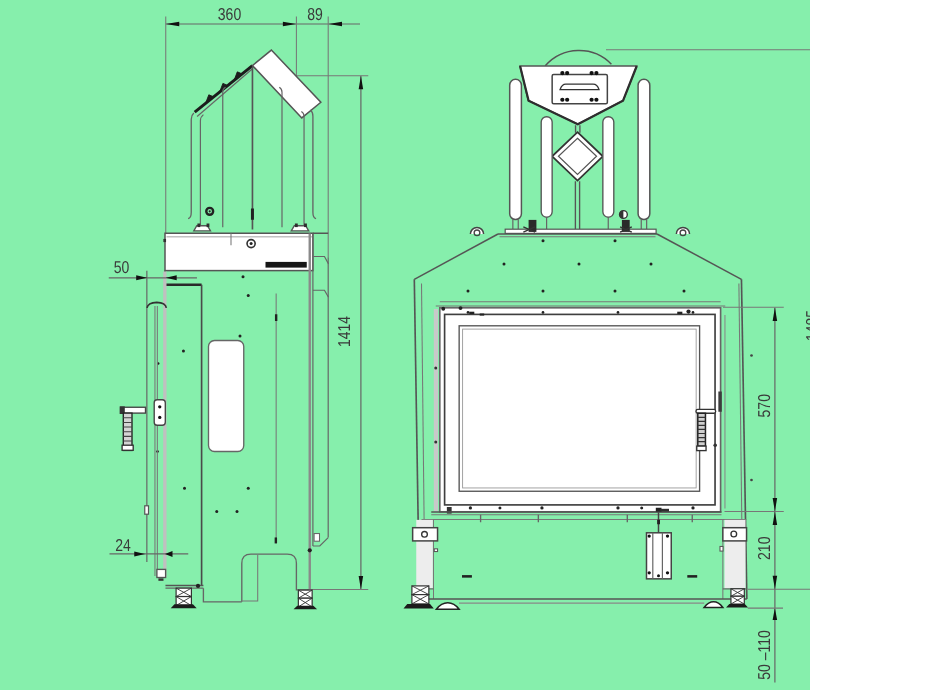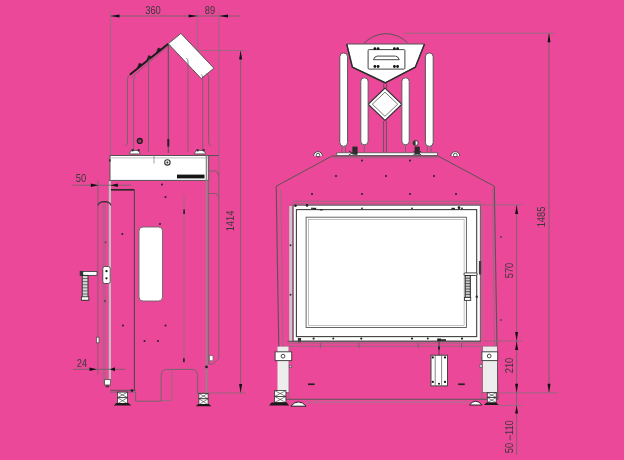--- a/index.html
+++ b/index.html
@@ -1,16 +1,16 @@
 <!DOCTYPE html>
 <html><head>
 <meta charset="utf-8">
 <style>
   html,body{margin:0;padding:0;background:#fff;}
-  #page{width:624px;height:460px;position:relative;background:#ec4899;overflow:hidden;}
+  #page{width:540px;height:460px;position:relative;background:#86efac;overflow:hidden;}
   svg{display:block;transform:translateZ(0);will-change:transform;}
   svg text{font-family:"Liberation Sans",sans-serif;fill:#3a3a3a;text-rendering:geometricPrecision;-webkit-font-smoothing:antialiased;}
 </style>
 </head>
 <body>
 <div id="page">
 <svg width="624" height="460" viewBox="0 0 624 460">
 <g fill="none" stroke-linecap="butt">
 
 <g>

